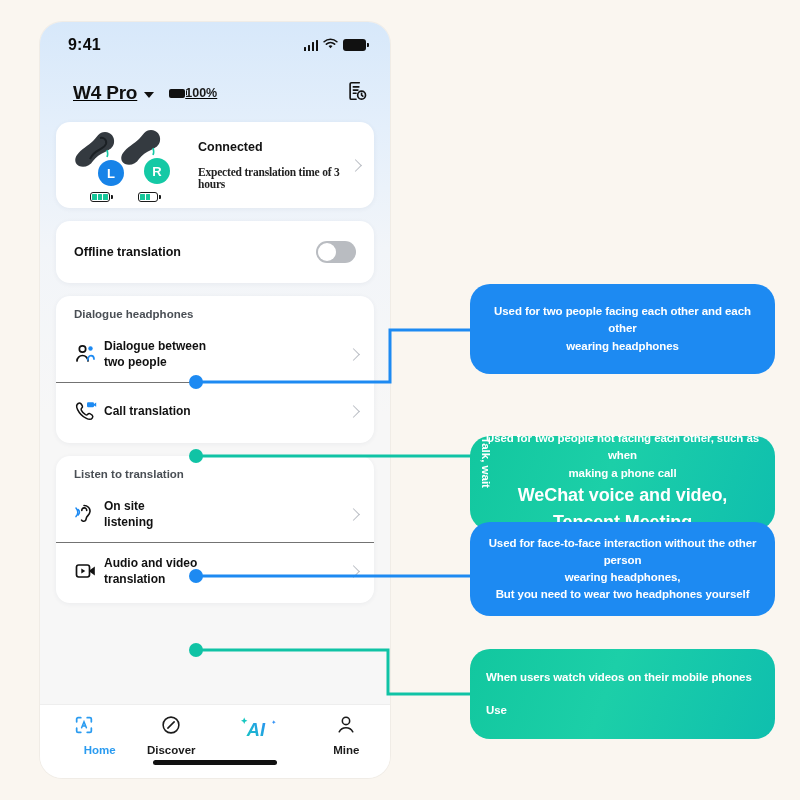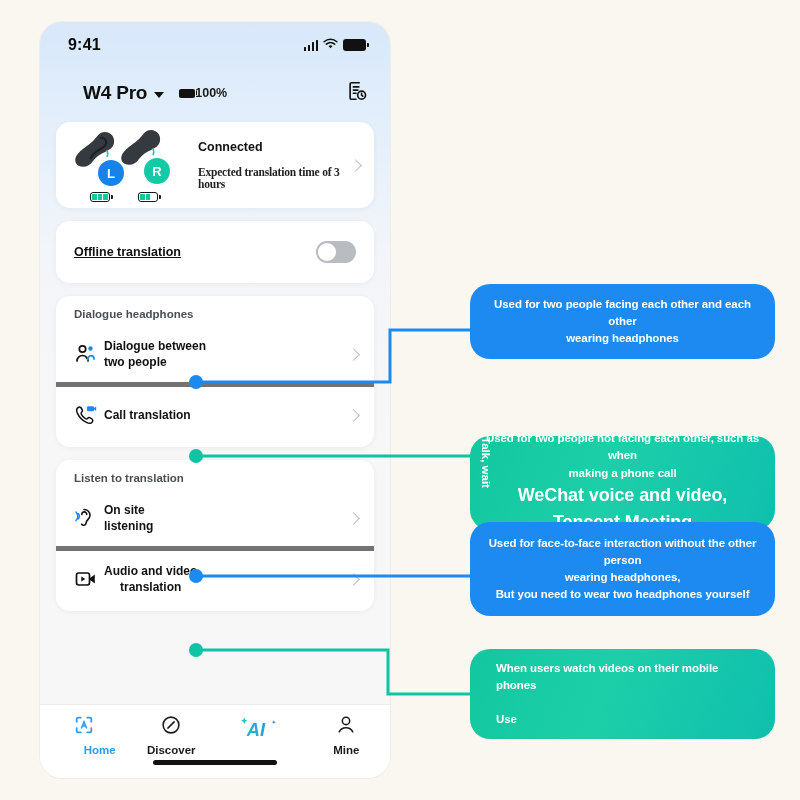--- a/index.html
+++ b/index.html
@@ -22,21 +22,21 @@
   #status-icons{display:flex;align-items:center;gap:5px;}
   .sig{display:flex;align-items:flex-end;gap:1.5px;height:11px;}
   .sig i{width:2.5px;background:#111;border-radius:.5px;display:block;}
   .sig i:nth-child(1){height:4px;}
   .sig i:nth-child(2){height:6px;}
   .sig i:nth-child(3){height:8.5px;}
   .sig i:nth-child(4){height:11px;}
   .batt{width:23px;height:11.5px;border-radius:3px;background:#111;position:relative;}
   .batt:after{content:"";position:absolute;right:-3px;top:3.5px;width:2px;height:4px;background:#111;border-radius:0 1px 1px 0;}
   
-  #devrow{display:flex;align-items:center;justify-content:space-between;padding:6px 22px 0 43px;height:46px;}
+  #devrow{display:flex;align-items:center;justify-content:space-between;padding:6px 22px 0 33px;height:46px;text-decoration:underline;}
   #devleft{display:flex;align-items:center;gap:7px;}
   #devname{font-size:19px;font-weight:700;color:#101010;letter-spacing:-.2px;}
   .caret{width:0;height:0;border-left:5px solid transparent;border-right:5px solid transparent;border-top:6px solid #101010;margin-top:3px;}
   #battgroup{display:flex;align-items:center;margin-left:8px;}
   .minibatt{width:16px;height:9px;border-radius:2px;background:#111;position:relative;}
   .minibatt:after{content:"";position:absolute;right:-2px;top:2.5px;width:1.5px;height:4px;background:#111;}
   #battpct{font-size:12.5px;font-weight:600;color:#1a1a1a;}
   
   .card{background:#fff;border-radius:14px;margin:0 16px 13px 16px;box-shadow:0 1px 5px rgba(30,50,90,.06);}
   #devcard{padding:12px 14px;display:flex;align-items:center;height:86px;box-sizing:border-box;margin-top:6px;}
@@ -51,49 +51,49 @@
   .budbatt span{display:block;height:100%;flex:1;background:#16c79a;border-radius:.5px;}
   .budbatt span.off{background:transparent;}
   #battL{left:20px;top:66px;}
   #battR{left:68px;top:66px;}
   #devinfo{flex:1;margin-left:10px;padding-right:4px;}
   #devstatus{font-size:12.5px;font-weight:700;color:#111;margin-bottom:12px;}
   #devsub{font-size:11.5px;font-weight:700;color:#222;letter-spacing:-.2px;font-family:Liberation Serif, serif;}
   .chev{width:8px;height:8px;border-right:1.6px solid #b9bdc4;border-top:1.6px solid #b9bdc4;transform:rotate(45deg);flex:0 0 auto;}
   
   #offlinecard{height:62px;display:flex;align-items:center;justify-content:space-between;padding:0 18px;}
-  #offlinelabel{font-size:12.5px;font-weight:700;color:#111;text-decoration:underline;}
+  #offlinelabel{font-size:12.5px;font-weight:700;color:#111;}
   .toggle{width:40px;height:22px;border-radius:11px;background:#b9bcc1;position:relative;}
   .toggle b{position:absolute;left:2px;top:2px;width:18px;height:18px;border-radius:50%;background:#fff;display:block;}
   
   .group{padding:12px 0 4px 0;}
   .group-title{font-size:11.5px;font-weight:700;color:#4a4f55;padding:0 18px 6px 18px;}
   .row{height:56px;display:flex;align-items:center;padding:0 16px 0 18px;position:relative;}
-  .row + .row{border-top:5px solid #737373;text-align:center;}
+  .row + .row{border-top:1px solid #737373;}
   .row .ic{width:30px;flex:0 0 30px;display:flex;align-items:center;justify-content:flex-start;}
   .row .lbl{font-size:12px;font-weight:700;color:#111;line-height:1.35;max-width:120px;}
   .row .sp{flex:1;}
   
   #tabbar{position:absolute;left:0;bottom:0;width:100%;height:74px;background:#fff;border-top:1px solid #eee;
           display:flex;align-items:flex-start;padding-top:9px;box-sizing:border-box;}
   .tab{flex:1;display:flex;flex-direction:column;align-items:center;gap:4px;}
   .tab .tl{font-size:11.5px;font-weight:700;color:#1b1b1b;}
   .tab.active .tl{color:#2a9bf0;padding-left:32px;}
   #homebar{position:absolute;left:50%;transform:translateX(-50%);bottom:13px;width:124px;height:5px;border-radius:3px;background:#111;}
   
   .callout{position:absolute;border-radius:20px;color:#fff;display:flex;flex-direction:column;
            justify-content:center;text-align:center;padding:10px 14px;box-sizing:border-box;}
   .callout p{margin:0;font-size:11.5px;font-weight:700;line-height:1.5;letter-spacing:-.1px;}
   .callout p.big{font-size:18px;}
   .blue{background:#1d8af2;}
   .green{background:linear-gradient(110deg,#12c79f 0%,#1ccfa8 45%,#0fbfae 100%);}
-  #c1{left:470px;top:284px;width:305px;height:75px;}
+  #c1{left:470px;top:284px;width:305px;height:90px;}
   #c2{left:470px;top:408px;width:305px;height:94px;margin-top:28px;}
   #c3{left:470px;top:522px;width:305px;height:94px;}
-  #c4{left:470px;top:649px;width:305px;height:90px;align-items:flex-start;text-align:left;padding-left:26px;}
+  #c4{left:470px;top:649px;width:305px;height:90px;align-items:flex-start;text-align:left;padding-left:16px;}
   #c4 p{text-align:left;}
   #c4 p.sp1{margin-bottom:16px;}
   #vtext{position:absolute;left:476px;top:430px;width:20px;height:64px;color:#fff;font-size:11.5px;
          font-weight:700;writing-mode:vertical-rl;text-orientation:mixed;display:flex;align-items:center;justify-content:center;}
   
   #wires{position:absolute;left:0;top:0;width:800px;height:800px;pointer-events:none;}
 </style>
 </head>
 <body>
 

